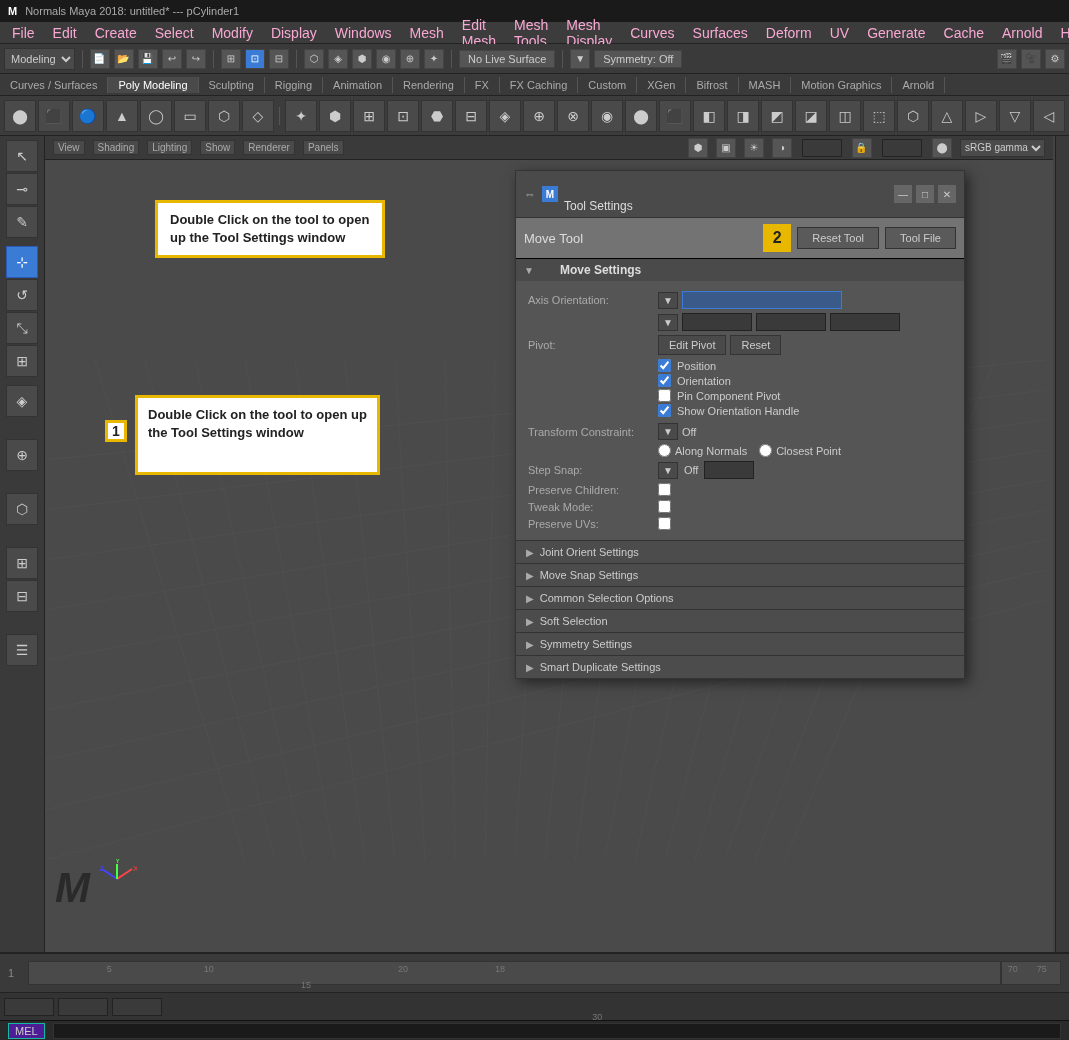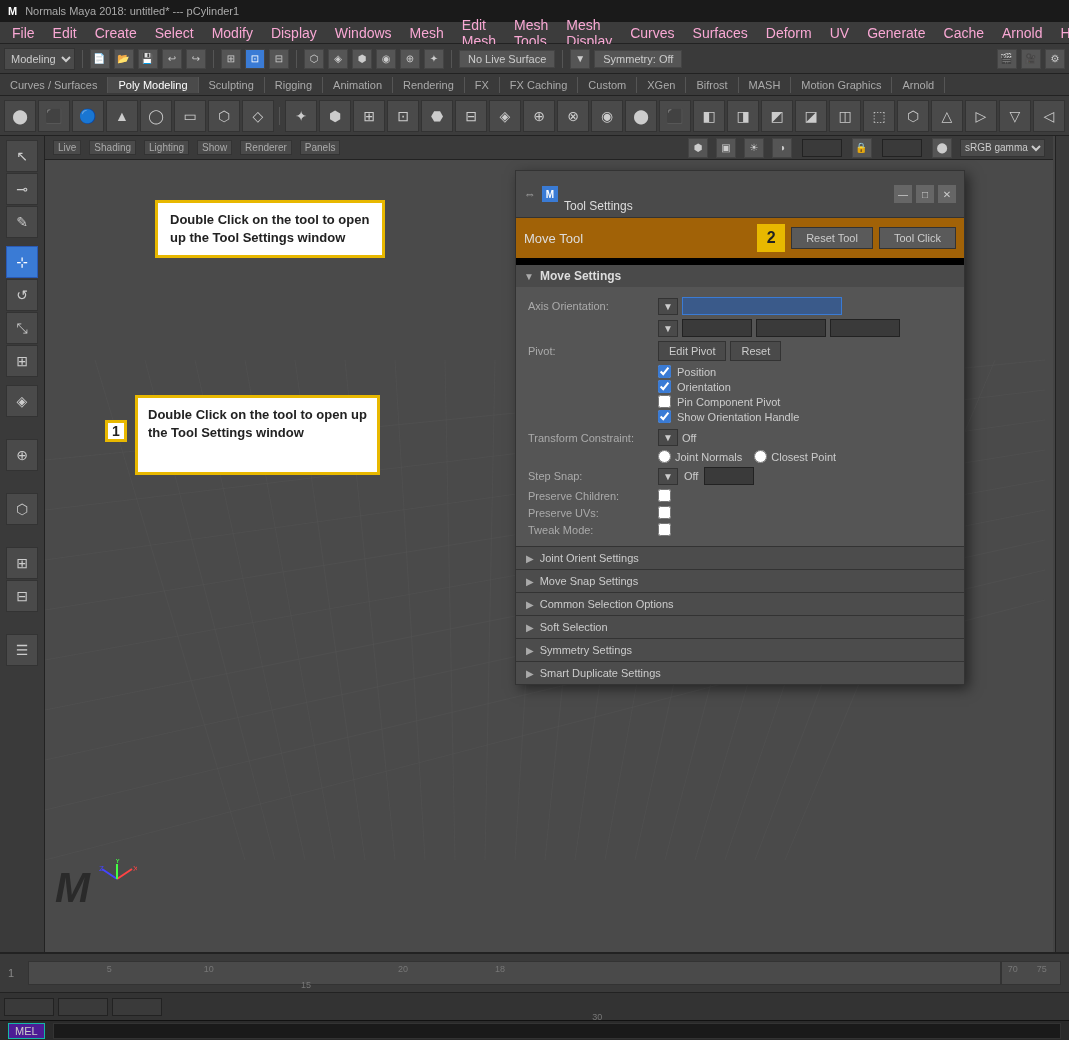--- a/index.html
+++ b/index.html
@@ -33,32 +33,32 @@
 
     
     #tool-settings { position: absolute; left: 470px; top: 10px; width: 450px; background: #555; border: 1px solid #333; z-index: 100; box-shadow: 4px 4px 12px rgba(0,0,0,0.5); }
     #ts-titlebar { background: #4a4a4a; display: flex; align-items: center; justify-content: space-between; padding: 4px 8px; border-bottom: 1px solid #333; }
     #ts-titlebar-left { display: flex; align-items: center; gap: 6px; }
     #ts-titlebar-icon { width: 16px; height: 16px; background: #3a7bd5; display: flex; align-items: center; justify-content: center; font-size: 10px; color: #fff; font-weight: bold; }
     #ts-titlebar-title { font-size: 12px; color: #ddd; margin-top: 24px; }
     #ts-titlebar-controls { display: flex; gap: 4px; }
     .ts-ctrl-btn { width: 18px; height: 18px; background: #666; border: none; color: #ccc; cursor: pointer; font-size: 10px; display: flex; align-items: center; justify-content: center; }
 
-    #ts-toolbar { background: #a16207; display: flex; align-items: center; justify-content: space-between; padding: 6px 8px; border-bottom: 7px solid #000000; }
+    #ts-toolbar { background: #737373; display: flex; align-items: center; justify-content: space-between; padding: 6px 8px; border-bottom: 1px solid #000000; }
     #ts-tool-name { font-size: 13px; color: #ddd; }
     #ts-buttons { display: flex; gap: 6px; align-items: center; }
     .ts-btn { padding: 4px 14px; background: #5a5a5a; border: 1px solid #333; color: #ccc; cursor: pointer; font-size: 11px; }
     .annotation2 { background: #e8b800; color: #222; font-size: 16px; font-weight: bold; width: 28px; height: 28px; display: flex; align-items: center; justify-content: center; }
 
     #ts-body { padding: 0; background: #555; }
 
     
     .section-header { background: #4a4a4a; padding: 4px 8px; display: flex; align-items: center; gap: 6px; cursor: pointer; }
     .section-header .arrow { color: #aaa; font-size: 10px; }
-    .section-header .label { font-size: 12px; color: #ddd; font-weight: bold; }
+    .section-header .label { font-size: 12px; color: #ddd; font-weight: bold; margin-left: 20px; }
     .section-content { padding: 6px 12px; background: #555; }
 
     .setting-row { display: flex; align-items: center; margin: 4px 0; }
     .setting-label { color: #aaa; font-size: 11px; width: 130px; text-align: left; padding-right: 8px; }
     .setting-value { flex: 1; }
 
     .input-field { background: #3a3a3a; border: 1px solid #222; color: #ddd; padding: 2px 6px; font-size: 11px; width: 100%; }
     .input-field-sm { background: #3a3a3a; border: 1px solid #222; color: #ddd; padding: 2px 4px; font-size: 11px; width: 70px; }
     .dropdown-btn { background: #4a4a4a; border: 1px solid #333; color: #ccc; padding: 2px 4px; font-size: 10px; cursor: pointer; }
     .axis-row { display: flex; align-items: center; gap: 4px; margin: 4px 0; padding-left: 130px; }
@@ -255,21 +255,21 @@
       <div style="height:20px;"></div>
       <div class="tool-icon">⊞</div>
       <div class="tool-icon">⊟</div>
       <div style="height:20px;"></div>
       <div class="tool-icon">☰</div>
     </div>
 
     <div id="vp-wrapper">
 
       <div id="viewport-header">
-        <span class="view-btn">Live</span>
+        <span class="view-btn">View</span>
         <span class="view-btn">Shading</span>
         <span class="view-btn">Lighting</span>
         <span class="view-btn">Show</span>
         <span class="view-btn">Renderer</span>
         <span class="view-btn">Panels</span>
         <div style="flex:1"></div>
         <div class="tb-icon">⬢</div>
         <div class="tb-icon">▣</div>
         <div class="tb-icon">☀</div>
         <div class="tb-icon">◑</div>
@@ -360,21 +360,21 @@
               <button class="ts-ctrl-btn close">✕</button>
             </div>
           </div>
 
           <div id="ts-toolbar">
             <span id="ts-tool-name">Move Tool</span>
             <div id="ts-buttons">
 
               <div class="annotation2">2</div>
               <button class="ts-btn">Reset Tool</button>
-              <button class="ts-btn">Tool Click</button>
+              <button class="ts-btn">Tool File</button>
             </div>
           </div>
 
           <div id="ts-body">
 
             <div class="section-header">
               <span class="arrow">▼</span>
               <span class="label">Move Settings</span>
             </div>
             <div class="section-content">
@@ -426,21 +426,21 @@
                 <span class="setting-label">Transform Constraint:</span>
                 <div style="display:flex;align-items:center;gap:4px;">
                   <button class="dropdown-btn">▼</button>
                   <span style="font-size:11px;color:#ccc;">Off</span>
                 </div>
               </div>
 
               <div class="radio-row">
                 <div class="radio-item">
                   <input type="radio" name="constraint" id="r-normals" style="">
-                  <label for="r-normals">Joint Normals</label>
+                  <label for="r-normals">Along Normals</label>
                 </div>
                 <div class="radio-item">
                   <input type="radio" name="constraint" id="r-closest" style="">
                   <label for="r-closest">Closest Point</label>
                 </div>
               </div>
 
               <div class="setting-row" style="margin-top:4px;">
                 <span class="setting-label">Step Snap:</span>
                 <div class="step-row">
@@ -449,27 +449,27 @@
                   <input type="text" class="step-input" style="">
                 </div>
               </div>
 
               <div class="setting-row" style="margin-top:4px;">
                 <span class="setting-label">Preserve Children:</span>
                 <input type="checkbox" id="cb-preserve-ch" style="">
               </div>
 
               <div class="setting-row">
+                <span class="setting-label">Tweak Mode:</span>
+                <input type="checkbox" id="cb-tweak" style="">
+              </div>
+
+              <div class="setting-row">
                 <span class="setting-label">Preserve UVs:</span>
                 <input type="checkbox" id="cb-preserve-uv" style="">
-              </div>
-
-              <div class="setting-row">
-                <span class="setting-label">Tweak Mode:</span>
-                <input type="checkbox" id="cb-tweak" style="">
               </div>
             </div>
 
             <div class="collapsible-section">
               <div class="collapsible-header">
                 <span class="arrow">▶</span>
                 <span class="label">Joint Orient Settings</span>
               </div>
             </div>
             <div class="collapsible-section">

